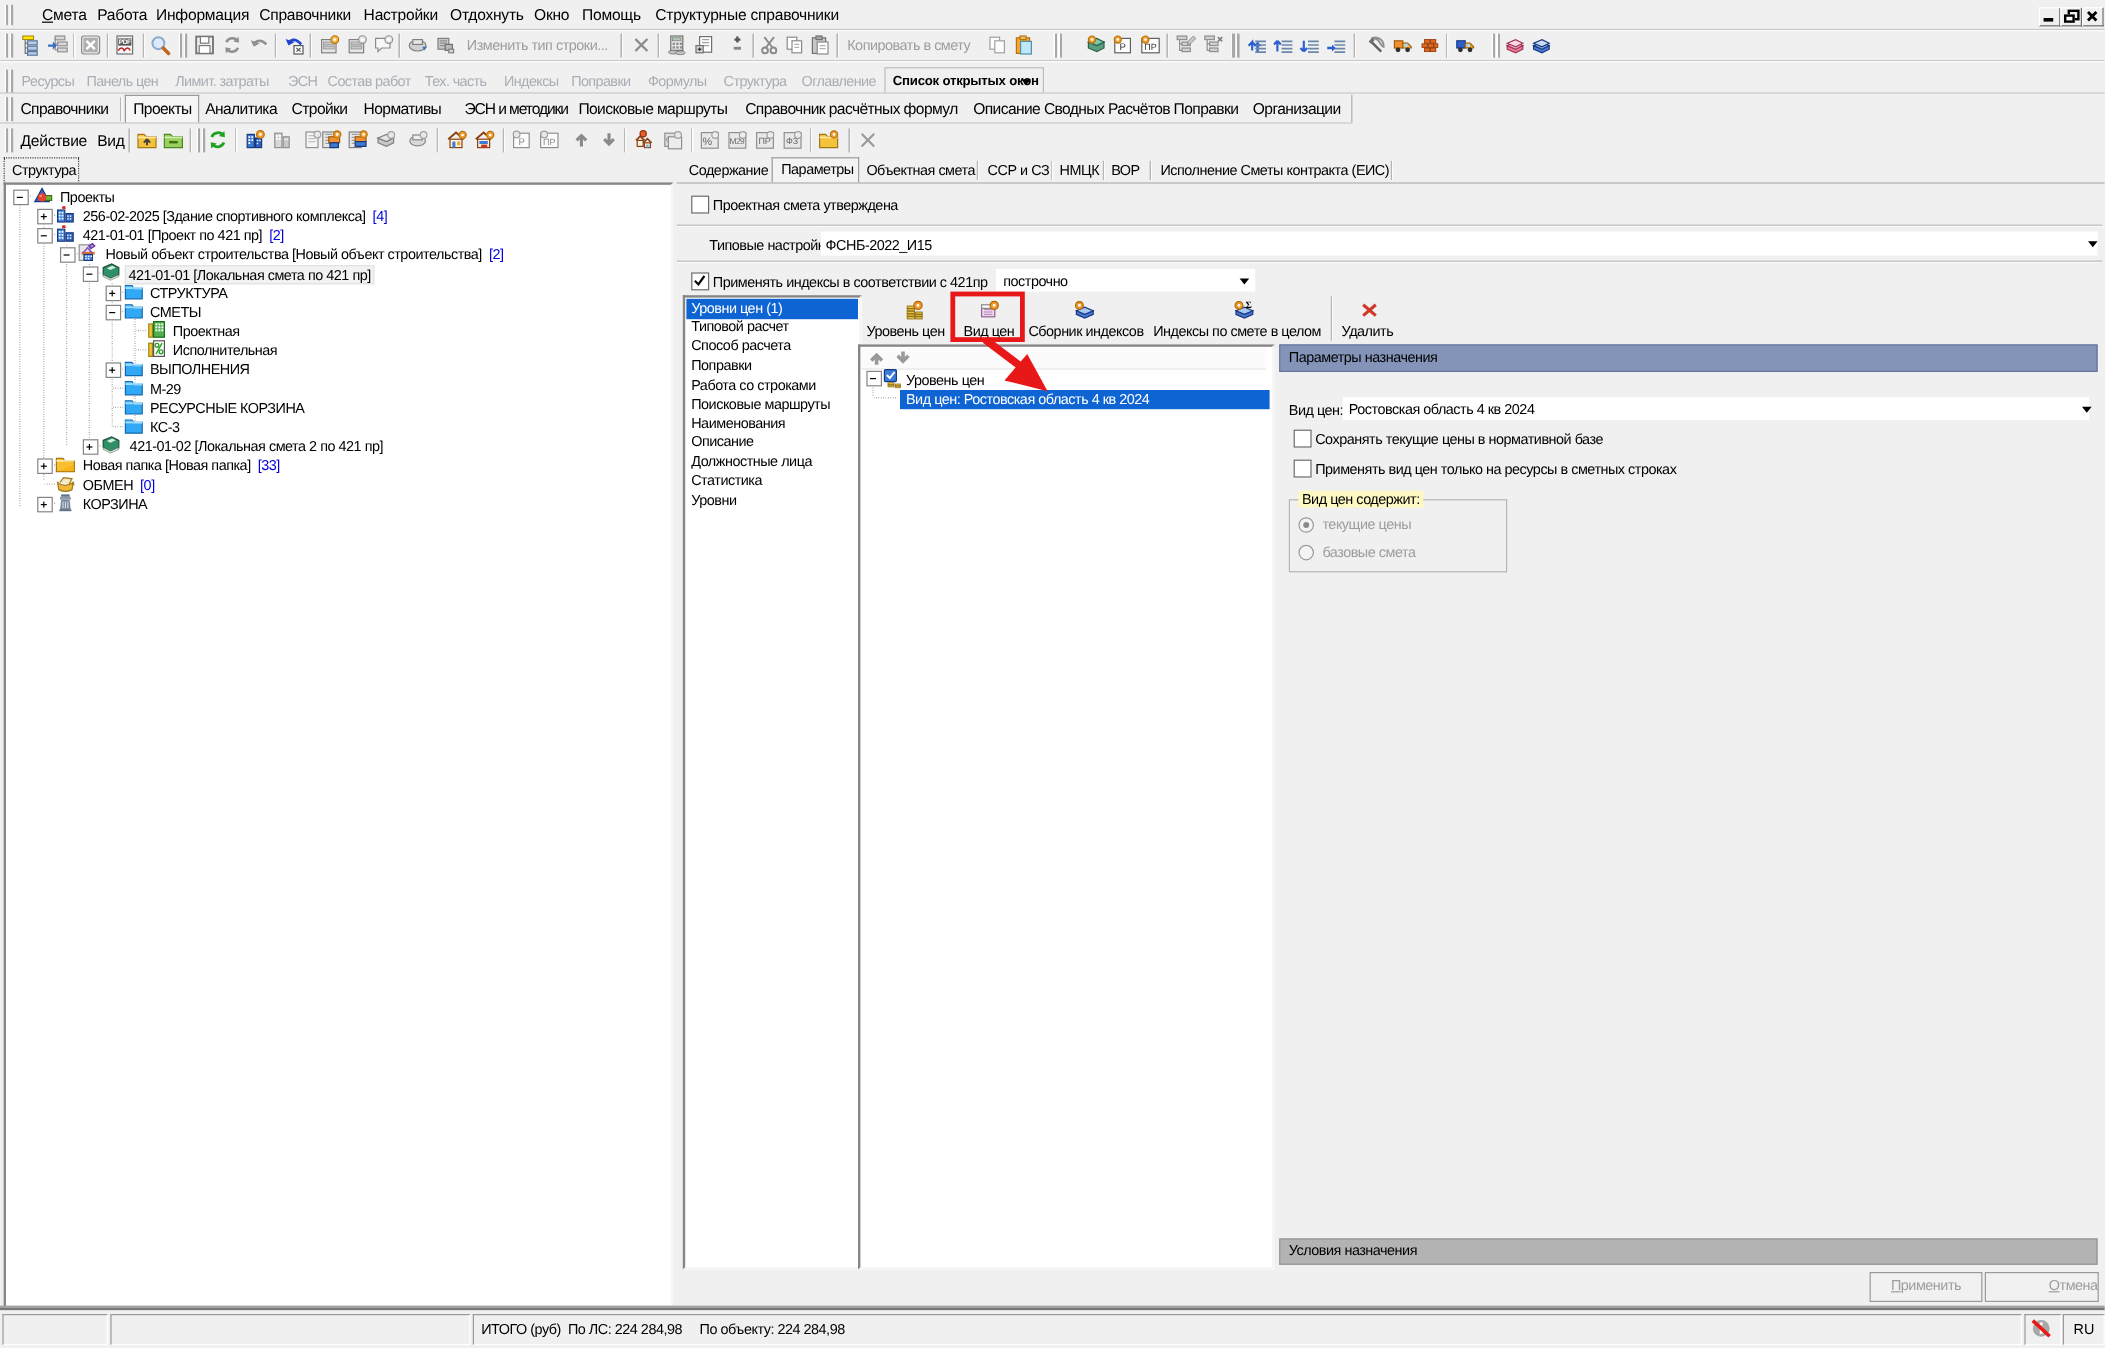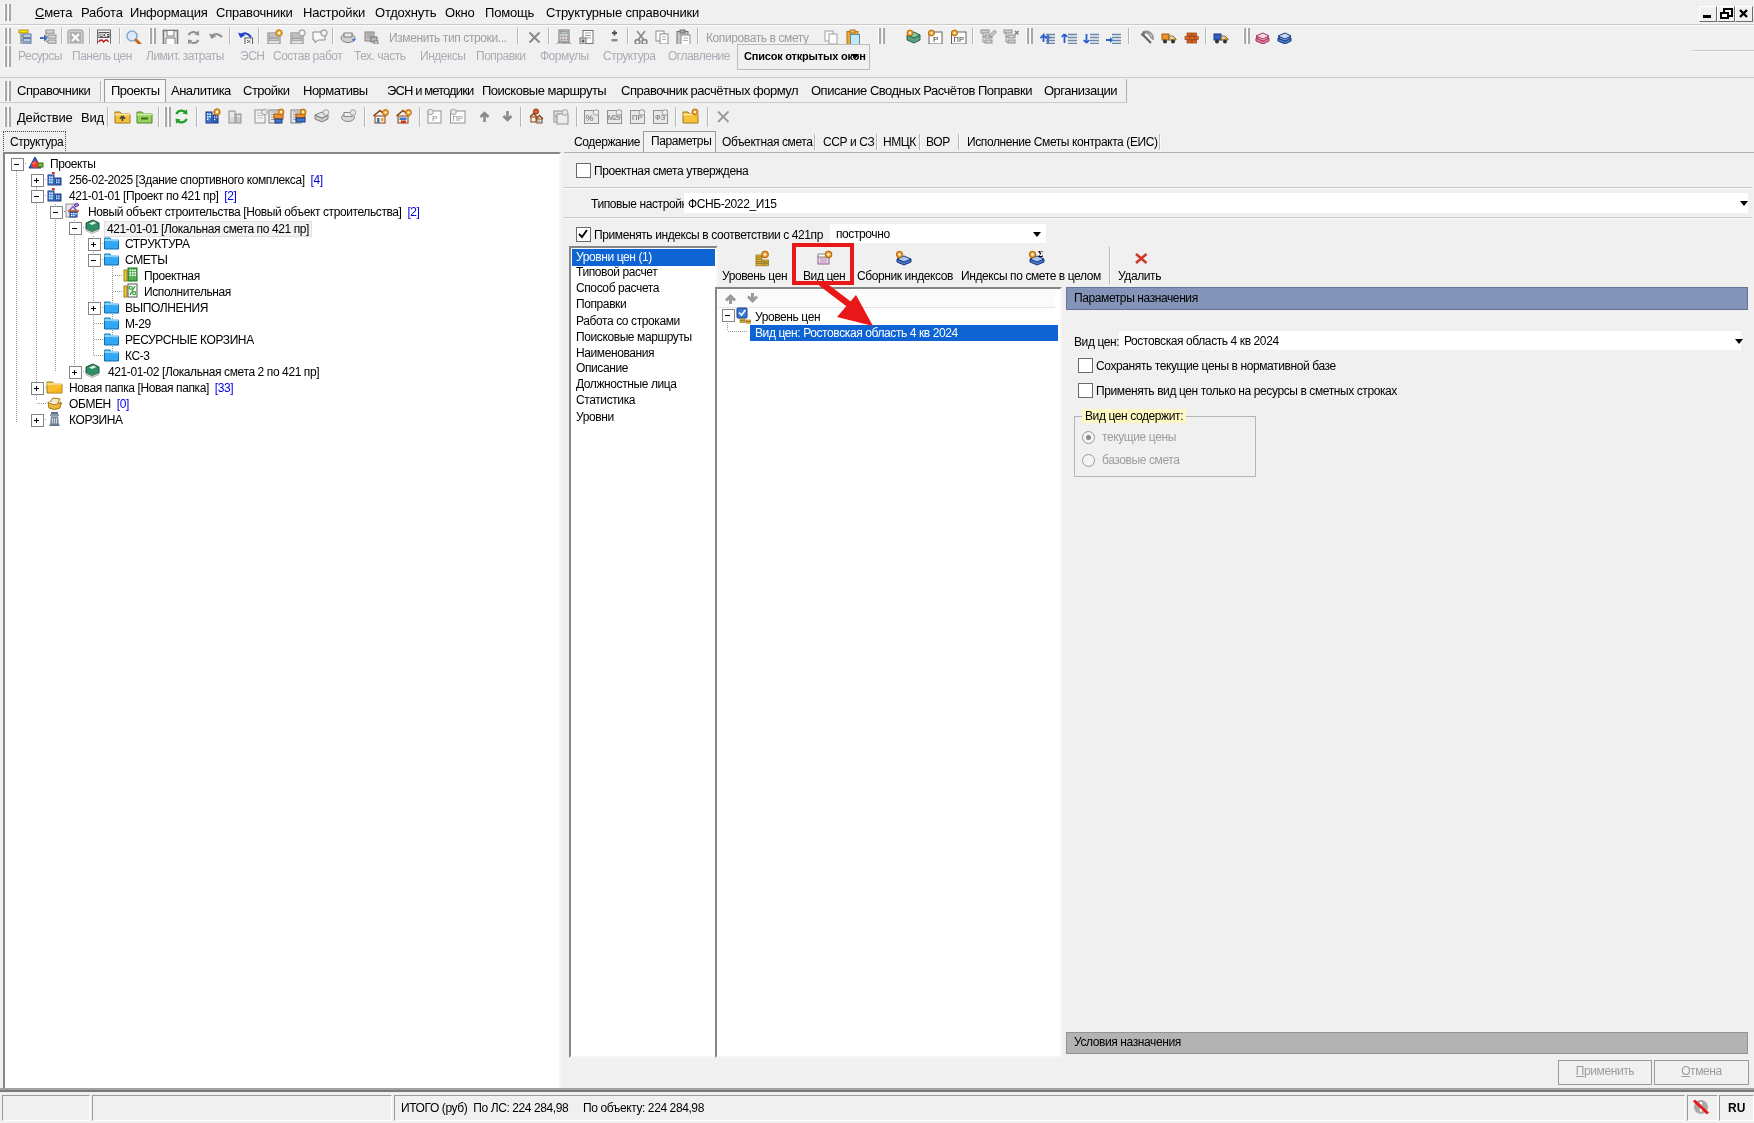--- a/index.html
+++ b/index.html
@@ -315,21 +315,21 @@
     </svg>
 
   <svg class="i" style="left:1276px;top:3px" viewBox="0 0 17 17">
       <path d="M2 12 l7 3 6 -3 v-3 l-6 3 -7 -3 z" fill="#4878d0" stroke="#1a3880"></path>
       <path d="M2 9 l7 3 6 -3 -6 -3 z" fill="#88b0e8" stroke="#1a3880"></path>
       <path d="M2 7 l7 3 6 -3 -6 -3 z" fill="#c8ddf4" stroke="#1a3880"></path>
     </svg>
 </div>
 <div class="hline" style="top:50px"></div>
 
-<div class="ab" id="row3" style="left:0;top:44px;width:1692px;height:25px;background:#f0f0f0;letter-spacing:-0.5px">
+<div class="ab" id="row3" style="left:0;top:56px;width:1692px;height:25px;background:#f0f0f0;letter-spacing:-0.5px">
   <div class="grip" style="left:4px;top:2px;height:21px"></div>
   <div class="ab gray" style="left:18px;top:5px">Ресурсы</div>
   <div class="ab gray" style="left:72px;top:5px">Панель цен</div>
   <div class="ab gray" style="left:146px;top:5px">Лимит. затраты</div>
   <div class="ab gray" style="left:240px;top:5px">ЭСН</div>
   <div class="ab gray" style="left:273px;top:5px">Состав работ</div>
   <div class="ab gray" style="left:354px;top:5px">Тех. часть</div>
   <div class="ab gray" style="left:420px;top:5px">Индексы</div>
   <div class="ab gray" style="left:476px;top:5px">Поправки</div>
   <div class="ab gray" style="left:540px;top:5px">Формулы</div>
@@ -880,31 +880,31 @@
   <div class="ab" style="left:8px;top:748px">Условия назначения</div>
 </div>
 
 <svg class="ab" style="left:780px;top:240px" width="120" height="105" viewBox="0 0 120 105">
   <rect x="14" y="5" width="58" height="38" fill="none" stroke="#e81818" stroke-width="4"></rect>
   <line x1="41" y1="43" x2="74" y2="68" stroke="#e81818" stroke-width="6.5"></line>
   <polygon points="93,86 57,77 76,55" fill="#e81818"></polygon>
 </svg>
 
 <div class="ab dis" style="left:1558px;top:1060px;width:92px;height:23px;background:#f1f1f1;border:1px solid #9a9a9a;text-align:center;line-height:21px"><span style="text-decoration:underline">П</span>рименить</div>
-<div class="ab dis" style="left:1654px;top:1060px;width:93px;height:23px;background:#f1f1f1;border:1px solid #9a9a9a;text-align:center;line-height:21px"><span style="text-decoration:underline">О</span>тмена</div>
+<div class="ab dis" style="left:1654px;top:1060px;width:93px;height:23px;background:#f1f1f1;border:1px solid #9a9a9a;text-align:right;line-height:21px"><span style="text-decoration:underline">О</span>тмена</div>
 
 <div class="ab" style="left:0;top:1088px;width:1754px;height:4px;background:linear-gradient(#a2a2a2 0 2px,#787878 2px 4px)"></div>
 
 <div class="ab" id="status" style="left:0;top:1092px;width:1754px;height:31px;background:#f0f0f0">
   <div class="ab" style="left:2px;top:3px;width:86px;height:24px;border:1px solid;border-color:#9a9a9a #fff #fff #9a9a9a"></div>
   <div class="ab" style="left:92px;top:3px;width:298px;height:24px;border:1px solid;border-color:#9a9a9a #fff #fff #9a9a9a"></div>
   <div class="ab" style="left:394px;top:3px;width:1289px;height:24px;border:1px solid;border-color:#9a9a9a #fff #fff #9a9a9a"></div>
   <div class="ab" style="left:401px;top:9px">ИТОГО (руб)&nbsp; По ЛС: 224 284,98&nbsp;&nbsp;&nbsp;&nbsp;&nbsp;По объекту: 224 284,98</div>
   <div class="ab" style="left:1687px;top:3px;width:29px;height:24px;border:1px solid;border-color:#9a9a9a #fff #fff #9a9a9a"></div>
   <svg class="ab" style="left:1692px;top:6px" width="18" height="18">
       <circle cx="9" cy="9" r="7" fill="#a8a8a8"></circle>
       <rect x="7.8" y="4" width="2.4" height="2.4" fill="#fff"></rect>
       <rect x="7.8" y="7.5" width="2.4" height="6" fill="#fff"></rect>
       <line x1="2" y1="2.5" x2="16" y2="15.5" stroke="#e81818" stroke-width="3"></line>
     </svg>
   <div class="ab" style="left:1719px;top:3px;width:33px;height:24px;border:1px solid;border-color:#9a9a9a #fff #fff #9a9a9a"></div>
-  <div class="ab" style="left:1728px;top:9px;font-weight:bold;letter-spacing:0">RU</div>
+  <div class="ab" style="left:1728px;top:9px;font-weight:normal;letter-spacing:0">RU</div>
 </div>
 
 </body></html>

